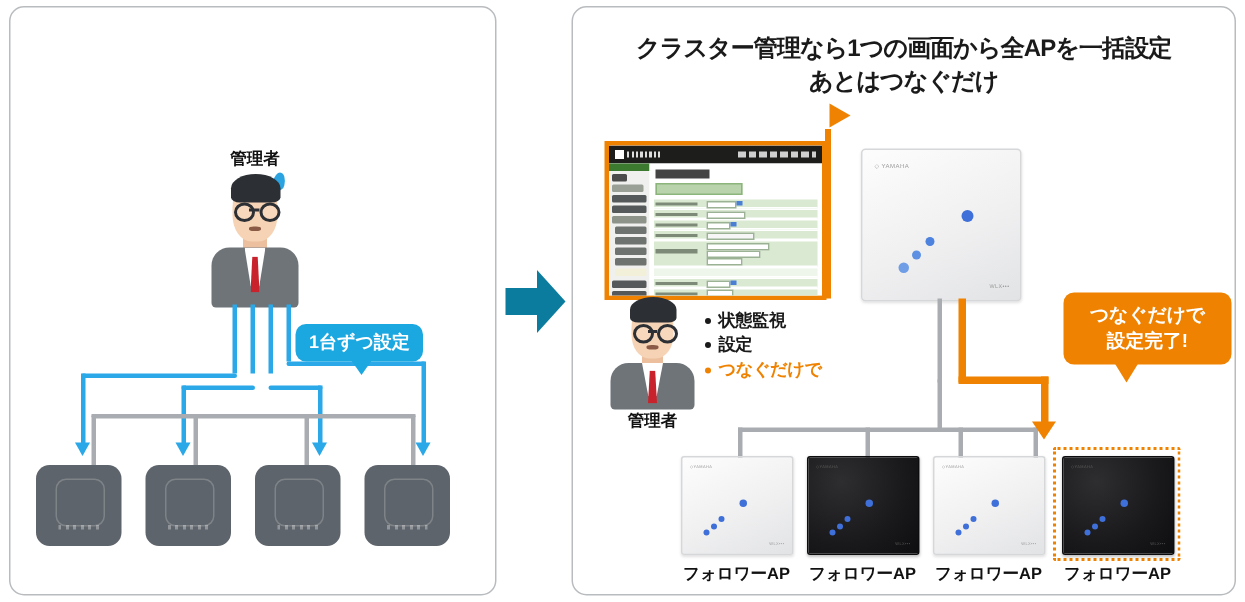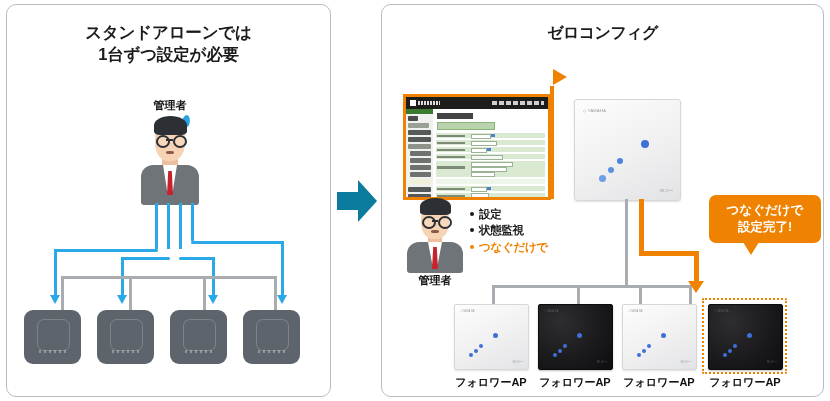--- a/index.html
+++ b/index.html
@@ -98,24 +98,20 @@
       border-radius:50%;background:#1a1a1a;}
   #bullets li.hl{color:#ef8200;}
   #bullets li.hl:before{background:#ef8200;}
   ul{margin:0;padding:0;}
 </style>
 </head>
 <body>
 
 <div class="panel" id="panel-left">
 
-  <div class="ttl" id="left-title">
-    <div>スタンドアローンでは</div>
-    <div>1台ずつ設定が必要</div>
-  </div>
 
   <div class="cap" style="left:118px;top:93px;width:90px;">管理者</div>
 
   <div class="person" style="left:128px;top:108px;width:70px;height:92px;">
     <div class="p-drop" style="left:47px;top:2px;width:8px;height:12px;"></div>
     <div class="p-neck" style="left:27px;top:42px;width:16px;height:13px;"></div>
     <div class="p-head" style="left:20px;top:6px;width:30px;height:42px;"></div>
     <div class="p-hair" style="left:18.5px;top:3px;width:33px;height:19px;"></div>
     <div class="p-glass" style="left:21px;top:22px;width:10px;height:9px;"></div>
     <div class="p-glass" style="left:38px;top:22px;width:10px;height:9px;"></div>
@@ -149,20 +145,24 @@
 
   <div class="wire" style="left:274px;top:236px;width:3px;height:56px;"></div>
   <div class="arrow-dn" style="left:270px;top:290px;"></div>
 
   <div class="gwire" style="left:54px;top:271px;width:216px;height:2.5px;border-radius:2px;"></div>
   <div class="gwire" style="left:54px;top:271px;width:2.5px;height:34px;"></div>
   <div class="gwire" style="left:122px;top:271px;width:2.5px;height:34px;"></div>
   <div class="gwire" style="left:196px;top:271px;width:2.5px;height:34px;"></div>
   <div class="gwire" style="left:267px;top:271px;width:2.5px;height:34px;"></div>
 
+  <div class="badge" id="badge-1dai" style="left:190px;top:211px;">
+    <span>1台ずつ設定</span>
+    <span class="tail"></span>
+  </div>
 
   <div class="ap-gray" style="left:17px;top:305px;width:57px;height:54px;">
     <div class="inner"></div>
       <div class="leds"></div>
   </div>
   <div class="ap-gray" style="left:90px;top:305px;width:57px;height:54px;">
     <div class="inner"></div>
       <div class="leds"></div>
   </div>
   <div class="ap-gray" style="left:163px;top:305px;width:57px;height:54px;">
@@ -176,21 +176,22 @@
 </div>
 
 <div id="center-arrow">
   <div class="shaft"></div>
   <div class="head"></div>
 </div>
 
 <div class="panel" id="panel-right">
 
   <div class="ttl" id="right-title">
-    <div>ゼロコンフィグ</div>
+    <div>クラスター管理なら1つの画面から全APを一括設定</div>
+    <div>あとはつなぐだけ</div>
   </div>
 
 
   <div id="shot" style="left:21px;top:89px;width:148px;height:106px;">
     <div class="topbar">
       <div class="logo"></div>
       <div class="topright"></div>
     </div>
     <div class="side">
       <div class="grn"></div>
@@ -278,22 +279,22 @@
     <div class="p-bridge" style="left:28px;top:23px;width:6px;"></div>
     <div class="p-mouth" style="left:27px;top:33px;width:8px;height:3px;"></div>
     <div class="p-body" style="left:3px;top:45px;width:56px;height:31px;"></div>
     <div class="p-shirt" style="left:24px;top:45px;width:14px;height:22px;clip-path:polygon(0 0,100% 0,70% 100%,30% 100%);"></div>
     <div class="p-tie" style="left:28px;top:50px;width:6px;height:22px;clip-path:polygon(20% 0,80% 0,100% 100%,0 100%);"></div>
   </div>
   <div class="cap" style="left:18px;top:268px;width:70px;">管理者</div>
 
   <div id="bullets" style="left:88px;top:201px;">
     <ul>
+      <li>状態監視</li>
       <li>設定</li>
-      <li>状態監視</li>
       <li class="hl">つなぐだけで</li>
     </ul>
   </div>
 
   <div class="badge" id="badge-tsunagu" style="left:327px;top:190px;width:112px;box-sizing:border-box;">
     <div>つなぐだけで</div>
     <div>設定完了!</div>
     <span class="tail"></span>
   </div>
 

